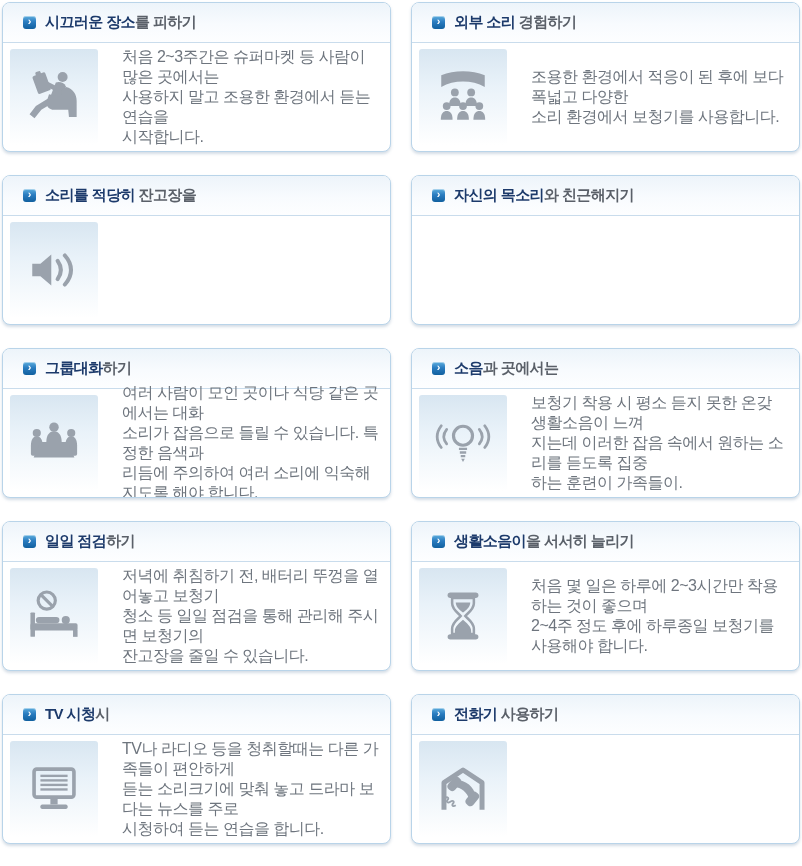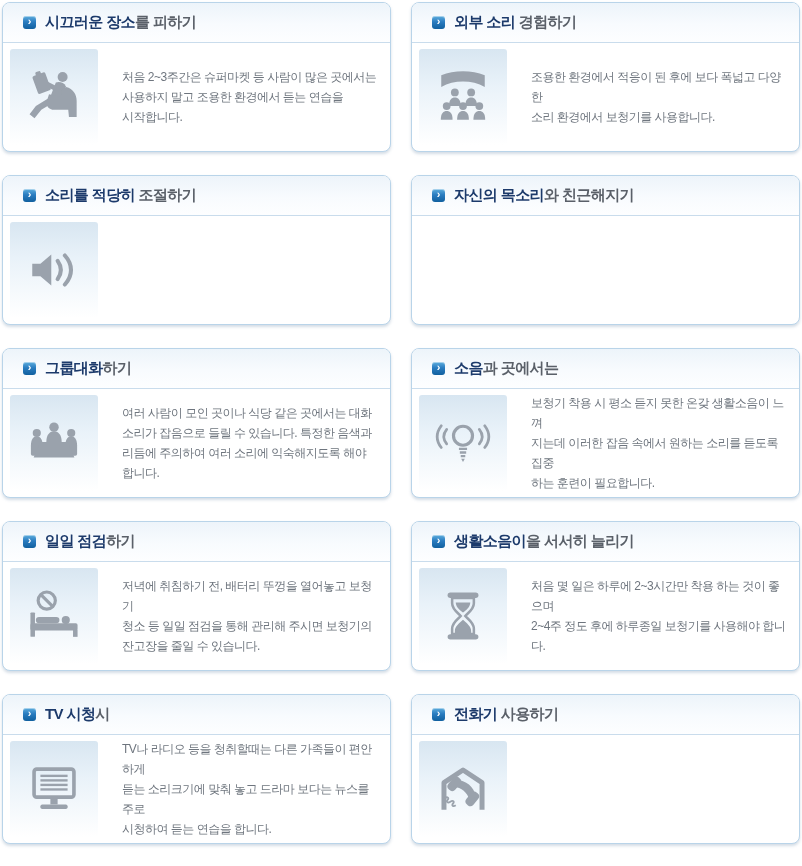--- a/index.html
+++ b/index.html
@@ -65,21 +65,21 @@
     background:linear-gradient(180deg,#d8e6f1 0%,#e9f2f9 38%,#ffffff 100%);
     display:flex; align-items:center; justify-content:center;
     flex-shrink:0;
   }
   .ico { width:58px; height:58px; fill:#9aa2ac; }
   .ico .st { fill:none; stroke:#9aa2ac; }
   .body-text {
     flex:1;
     margin-left:24px;
     padding-right:2px;
-    font-size:12px;
+    font-size:16px;
     line-height:20px;
     letter-spacing:-0.5px;
     color:#6e757e;
     white-space:pre-line;
   }
 </style>
 </head>
 <body>
 
 <div class="grid">
@@ -132,21 +132,21 @@
         </svg>
       </div>
       <p class="body-text">조용한 환경에서 적응이 된 후에 보다 폭넓고 다양한
 소리 환경에서 보청기를 사용합니다.</p>
     </div>
   </div>
 
   <div class="card">
     <div class="card-header">
       <span class="bullet">›</span>
-      <span class="title"><span class="accent">소리를 적당히</span><span> 조절하기</span></span>
+      <span class="title"><span class="accent">소리를 적당히</span><span> 잔고장을</span></span>
     </div>
     <div class="card-body">
       <div class="icon-box">
         <svg class="ico" viewBox="0 0 64 64">
           <path d="M8 25 h9 l12 -10 v34 l-12 -10 h-9 z"></path>
           <path class="st" d="M36 22 c5 7 5 13 0 20" stroke-width="4.5" stroke-linecap="round"></path>
           <path class="st" d="M44 16 c9 10 9 22 0 32" stroke-width="4.5" stroke-linecap="round"></path>
         </svg>
       </div>
     </div>
@@ -198,21 +198,21 @@
           <path class="st" d="M29.5 46.5 h5" stroke-width="2.6"></path>
           <path d="M30 49.5 h4 l-2 3.5 z"></path>
           <path class="st" d="M14 17 c-4 5 -4 11 0 16" stroke-width="3" stroke-linecap="round"></path>
           <path class="st" d="M8 13 c-6 8 -6 16 0 24" stroke-width="3" stroke-linecap="round"></path>
           <path class="st" d="M50 17 c4 5 4 11 0 16" stroke-width="3" stroke-linecap="round"></path>
           <path class="st" d="M56 13 c6 8 6 16 0 24" stroke-width="3" stroke-linecap="round"></path>
         </svg>
       </div>
       <p class="body-text">보청기 착용 시 평소 듣지 못한 온갖 생활소음이 느껴
 지는데 이러한 잡음 속에서 원하는 소리를 듣도록 집중
-하는 훈련이 필요합니다.</p>
+하는 훈련이 가족들이.</p>
     </div>
   </div>
 
   <div class="card">
     <div class="card-header">
       <span class="bullet">›</span>
       <span class="title"><span class="accent">일일 점검</span><span>하기</span></span>
     </div>
     <div class="card-body">
       <div class="icon-box">

